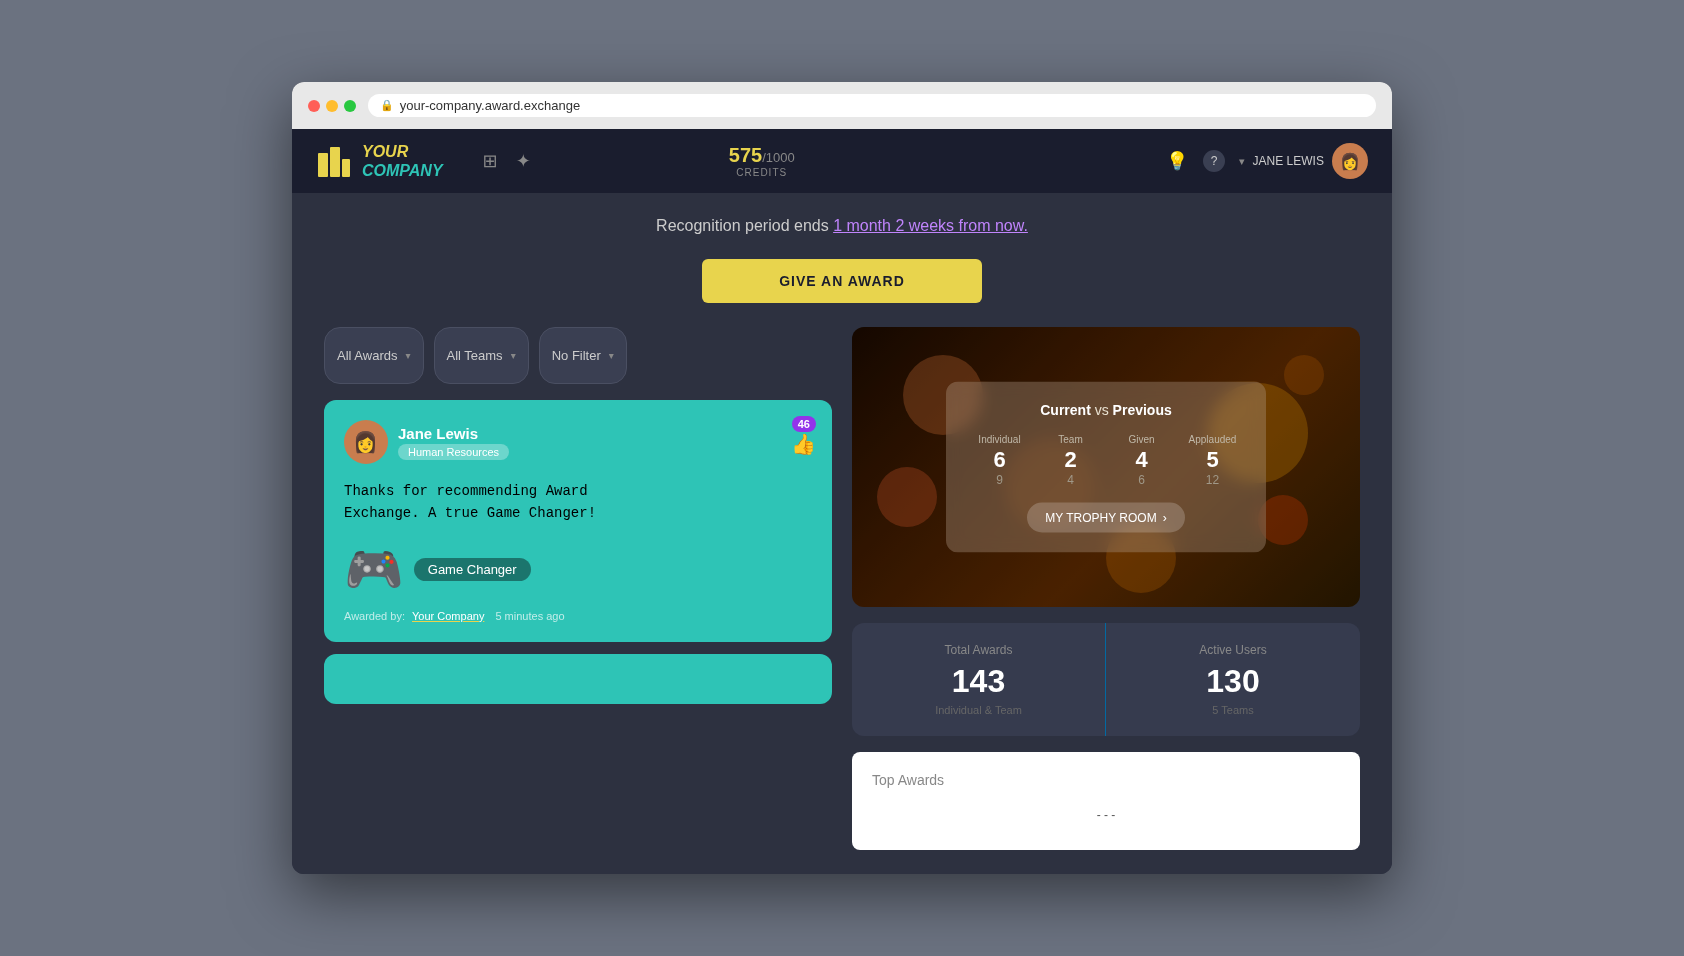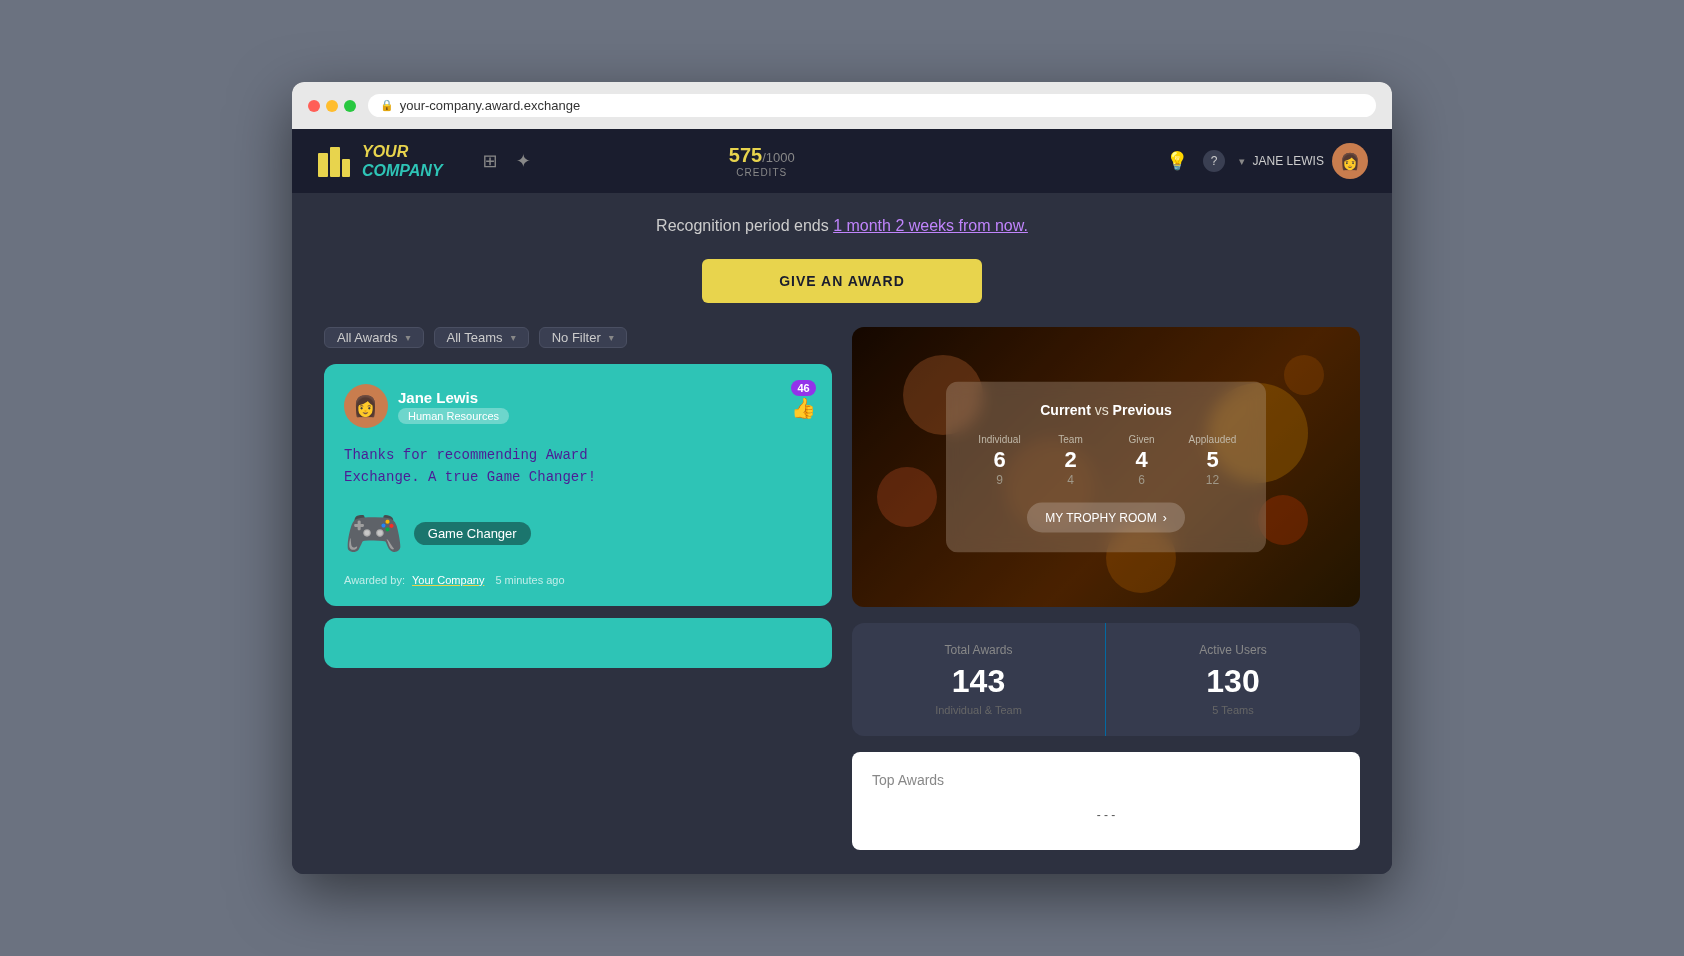--- a/index.html
+++ b/index.html
@@ -165,22 +165,22 @@
     .left-col {}
     .filters {
       display: flex;
       gap: 10px;
       margin-bottom: 16px;
     }
     .filter-select {
       background: #3a3f52;
       color: #ccc;
       border: 1px solid #4a4f62;
-      border-radius: 6px;
-      padding: 2px 12px;
+      border-radius: 16px;
+      padding: 20px 12px;
       font-size: 13px;
       cursor: pointer;
       display: flex;
       align-items: center;
       gap: 8px;
     }
     .filter-select .chevron { color: #888; font-size: 10px; }
     .award-card {
       background: #2ec4b6;
       border-radius: 12px;
@@ -211,21 +211,21 @@
       font-size: 15px;
     }
     .card-badge {
       background: rgba(255,255,255,0.3);
       color: white;
       border-radius: 12px;
       padding: 2px 10px;
       font-size: 11px;
     }
     .card-message {
-      color: #4c1d95;
+      color: #000000;
       font-size: 14px;
       font-family: 'Courier New', monospace;
       line-height: 1.6;
       margin-bottom: 16px;
     }
     .card-bottom {
       display: flex;
       align-items: flex-end;
       justify-content: space-between;
     }
@@ -238,21 +238,21 @@
       border-radius: 20px;
       padding: 4px 14px;
       font-size: 13px;
     }
     .like-badge {
       position: absolute;
       top: 16px;
       right: 16px;
       display: flex;
       flex-direction: column;
-      align-items: center;
+      align-items: flex-end;
     }
     .like-count {
       background: #9333ea;
       color: white;
       border-radius: 10px;
       padding: 2px 6px;
       font-size: 11px;
       font-weight: 700;
     }
     .like-thumb {

